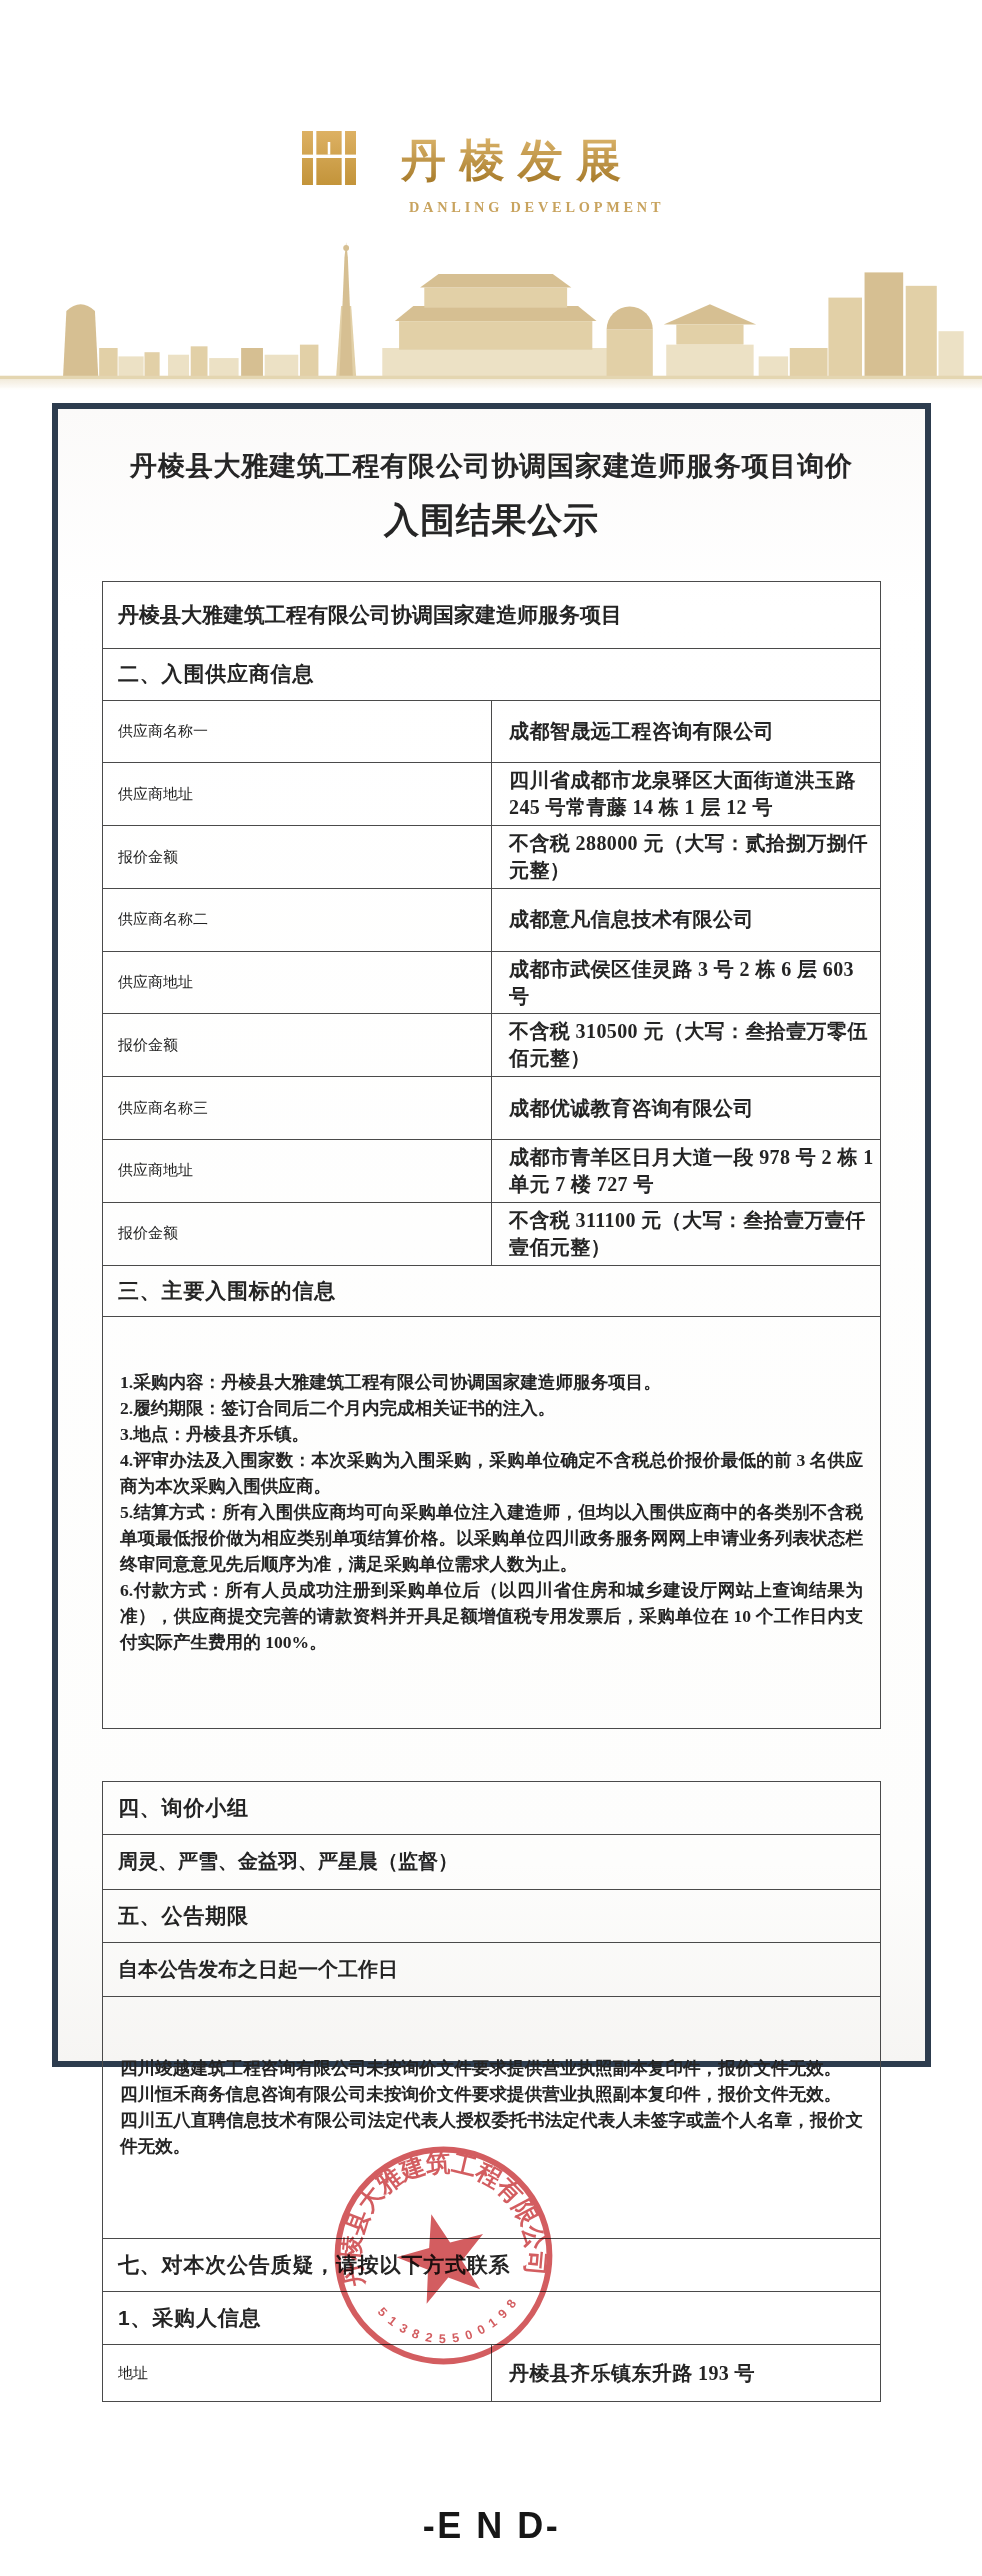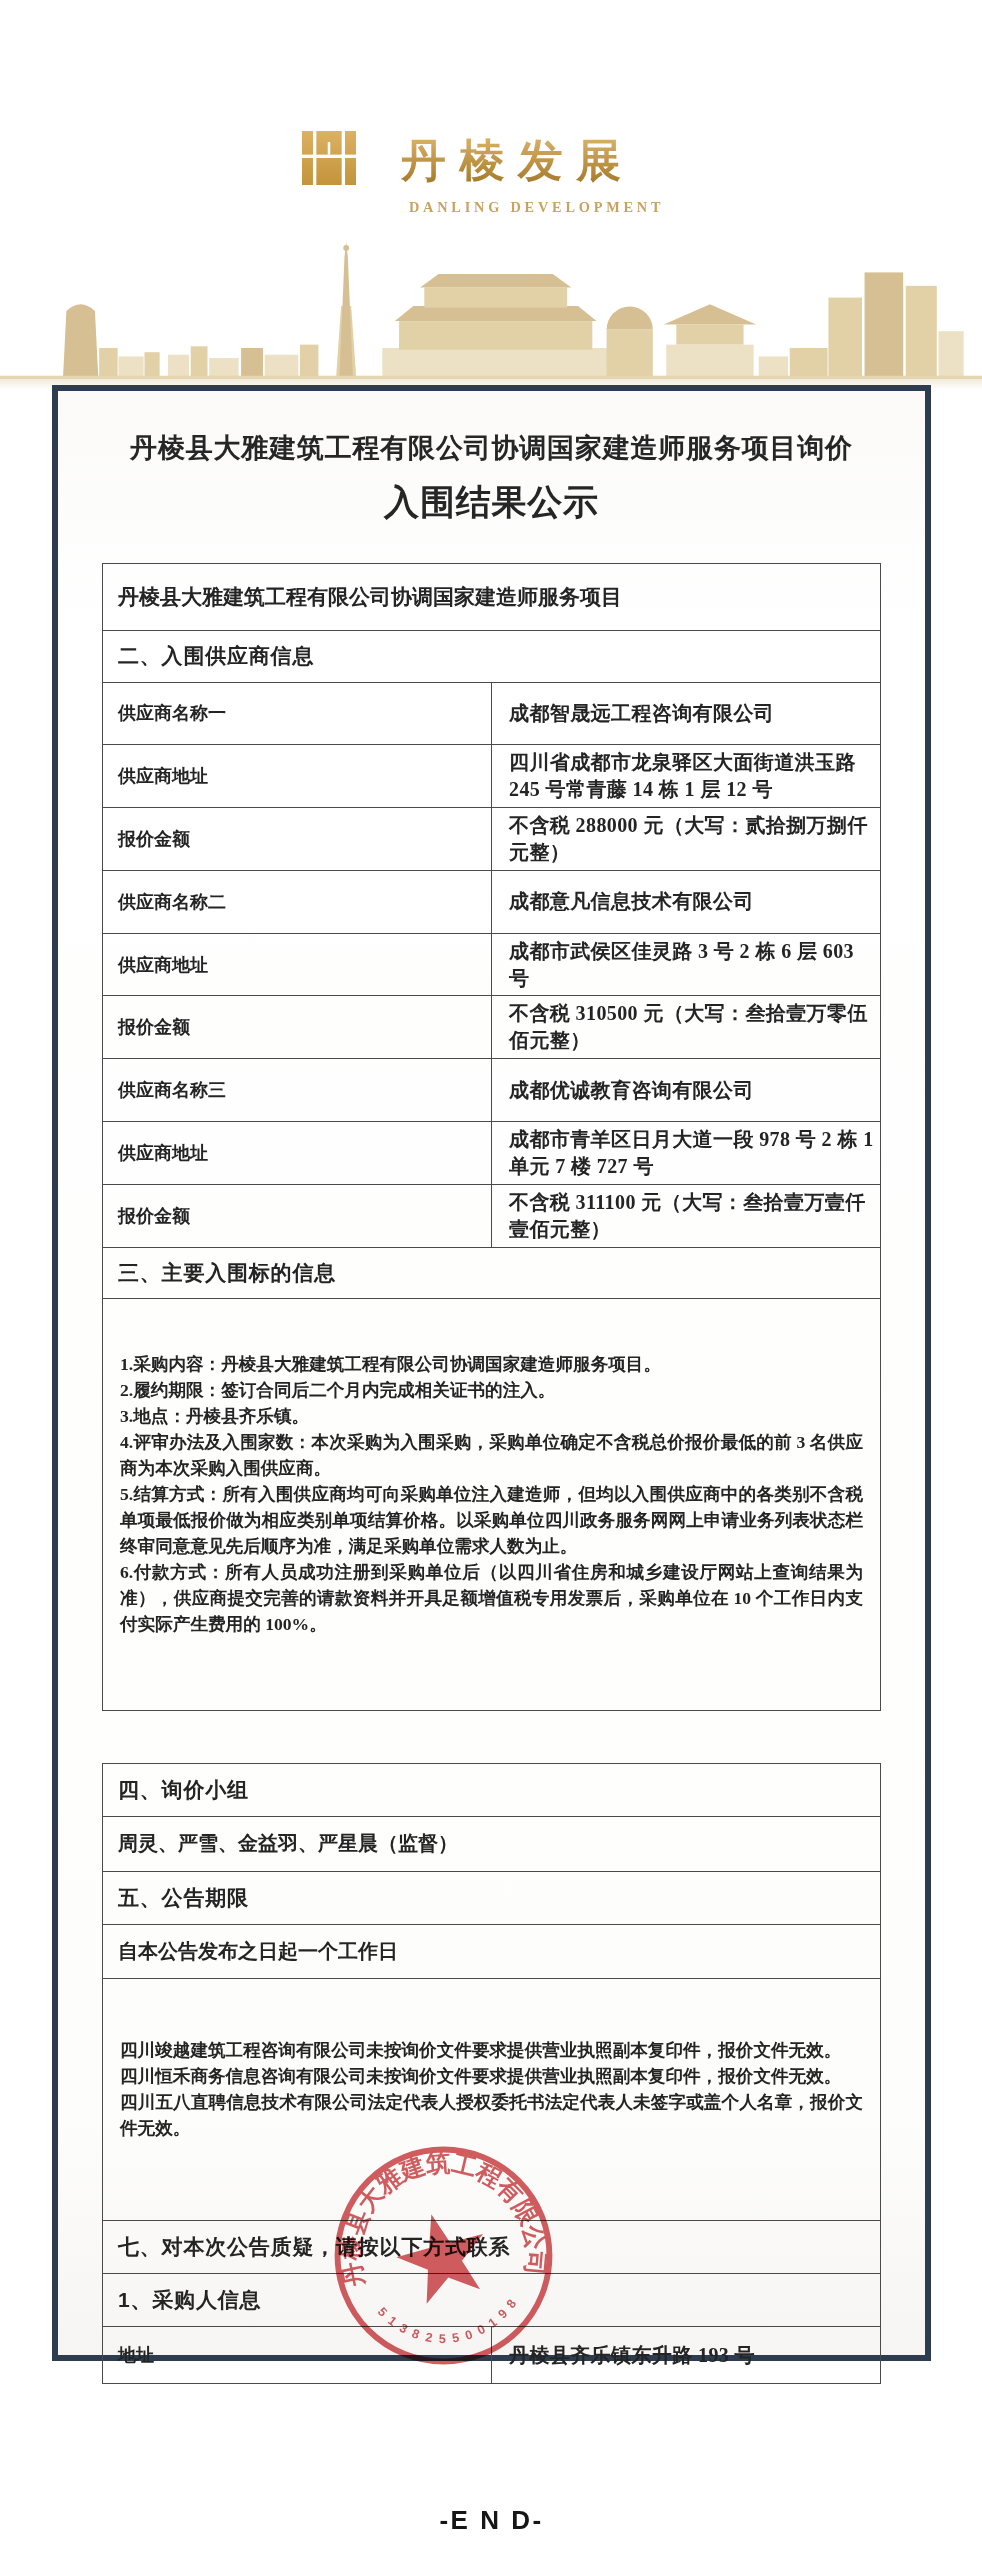--- a/index.html
+++ b/index.html
@@ -13,53 +13,53 @@
            letter-spacing:13.4px;color:#b08a3e;font-family:"Liberation Serif","DejaVu Serif",serif;white-space:nowrap;}
   @supports ((-webkit-background-clip:text) or (background-clip:text)){
     .logo-cn{background:linear-gradient(180deg,#d9b269 10%,#a87c2c 85%);
              -webkit-background-clip:text;background-clip:text;color:transparent;}
   }
   .logo-en{position:absolute;left:409px;top:191px;font-size:14.3px;font-weight:700;
            letter-spacing:3.8px;color:#c8a35e;font-family:"Liberation Serif","DejaVu Serif",serif;white-space:nowrap;}
   .skyline{position:absolute;left:0;top:214px;width:983px;height:168px;}
 
   
-  .doc{position:absolute;left:52px;top:385px;width:879px;height:1976px;box-sizing:border-box;
+  .doc{position:absolute;left:52px;top:403px;width:879px;height:1664px;box-sizing:border-box;
        border:6.7px solid #2d3c4e;background:linear-gradient(180deg,#fbfaf9,#ffffff 12%,#fdfdfc 88%,#f6f5f3);
        padding-top:40px;}
   .doc-title{margin:0;text-align:center;font-family:"Liberation Sans","DejaVu Sans",sans-serif;
              font-weight:700;font-size:27px;line-height:34px;color:#262626;letter-spacing:0.8px;}
   .doc-title.line2{font-size:35px;margin-top:20px;}
 
   table.sheet{border-collapse:collapse;table-layout:fixed;width:779px;margin:0 auto;}
   table.sheet.first{margin-top:44px;}
   table.sheet.second{margin-top:52px;}
   table.sheet td{border:1.7px solid #4a4a4a;vertical-align:middle;background:transparent;}
   td.sec{height:44px;padding:3.4px 15px;font-family:"Liberation Sans","DejaVu Sans",sans-serif;
          font-weight:700;font-size:21px;color:#242424;letter-spacing:0.8px;}
-  td.lab{width:189px;height:55px;padding:3.4px 3.4px 3.4px 15px;font-size:18px;font-weight:700;color:#242424;}
+  td.lab{width:189px;height:55px;padding:3.4px 3.4px 3.4px 15px;font-size:15px;font-weight:400;color:#242424;}
   td.val{height:55px;padding:3.4px 3.4px 3.4px 17px;font-size:20px;font-weight:600;color:#242424;letter-spacing:0.4px;}
   td.wide-val{height:59px;padding:3.4px 15px;font-size:21px;font-weight:600;color:#242424;}
   td.para-cell{padding:11.8px 17px 34px 17px;vertical-align:top;}
   td.para-cell.tall{height:365px;}
   td.para-cell.mid{height:195px;}
   .para-cell p{margin:0;font-size:17.6px;line-height:26px;font-weight:600;color:#242424;text-align:justify;}
   table.sheet.second td.lab{height:50px;}
   table.sheet.second td.val{height:50px;}
   td.sec.t2{height:45px;}
   td.wide-val.t2{height:47px;font-size:20px;}
 
   
   .stamp{position:absolute;left:330px;top:2142px;width:227px;height:227px;
          opacity:0.82;mix-blend-mode:multiply;pointer-events:none;}
 
   
   .end-text{position:absolute;top:2505px;left:0;width:983px;text-align:center;
             font-family:"Liberation Sans","DejaVu Sans",sans-serif;font-weight:700;
-            font-size:26px;letter-spacing:2.5px;color:#161616;}
+            font-size:36px;letter-spacing:2.5px;color:#161616;}
 </style>
 </head>
 <body>
 
 <div id="page">
 
   <div class="brand-header">
     <svg class="logo-icon" viewBox="0 0 64 64">
       <defs>
         <linearGradient id="goldGrad" x1="0" y1="0" x2="0" y2="1">

